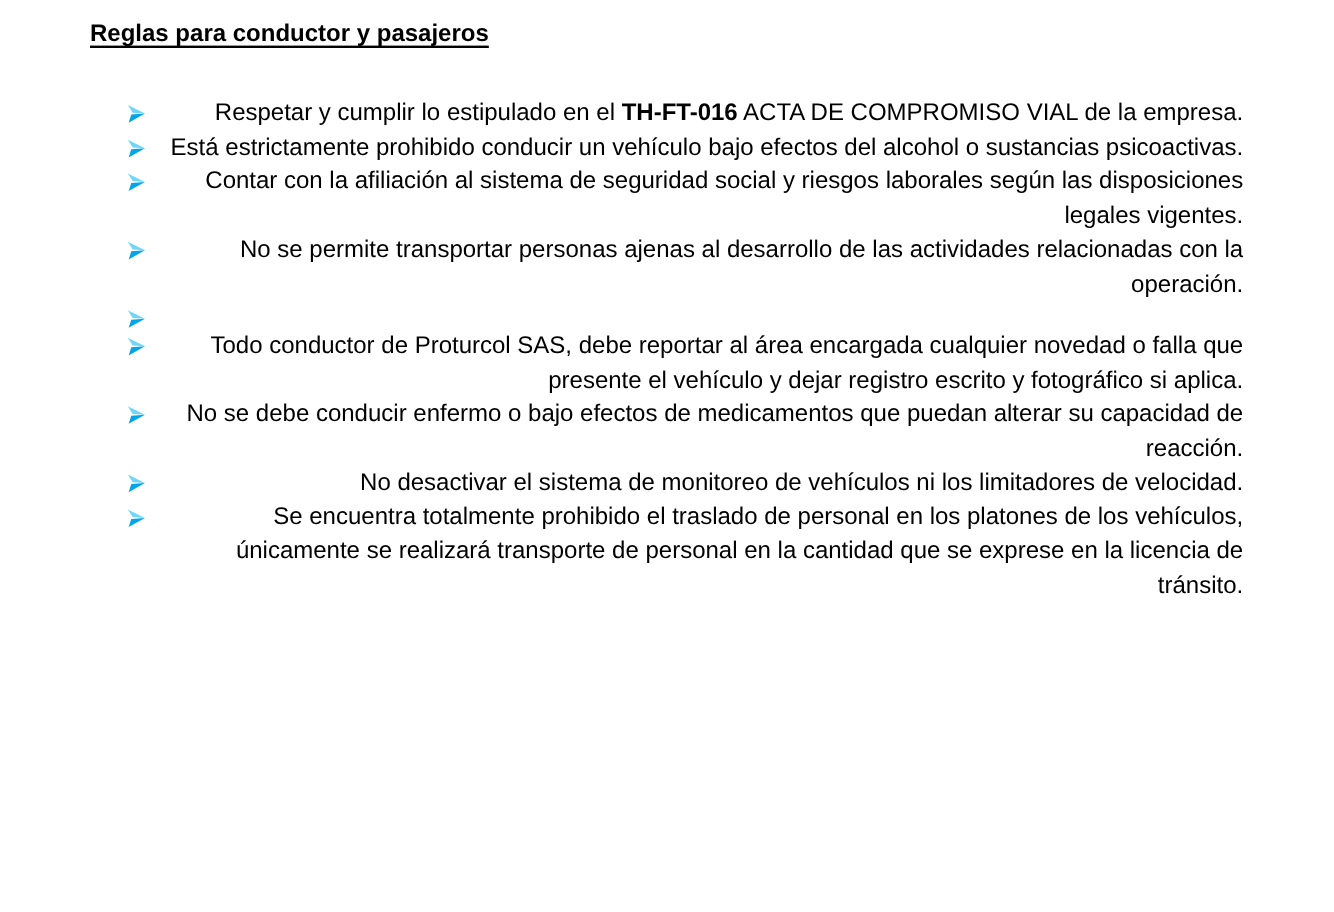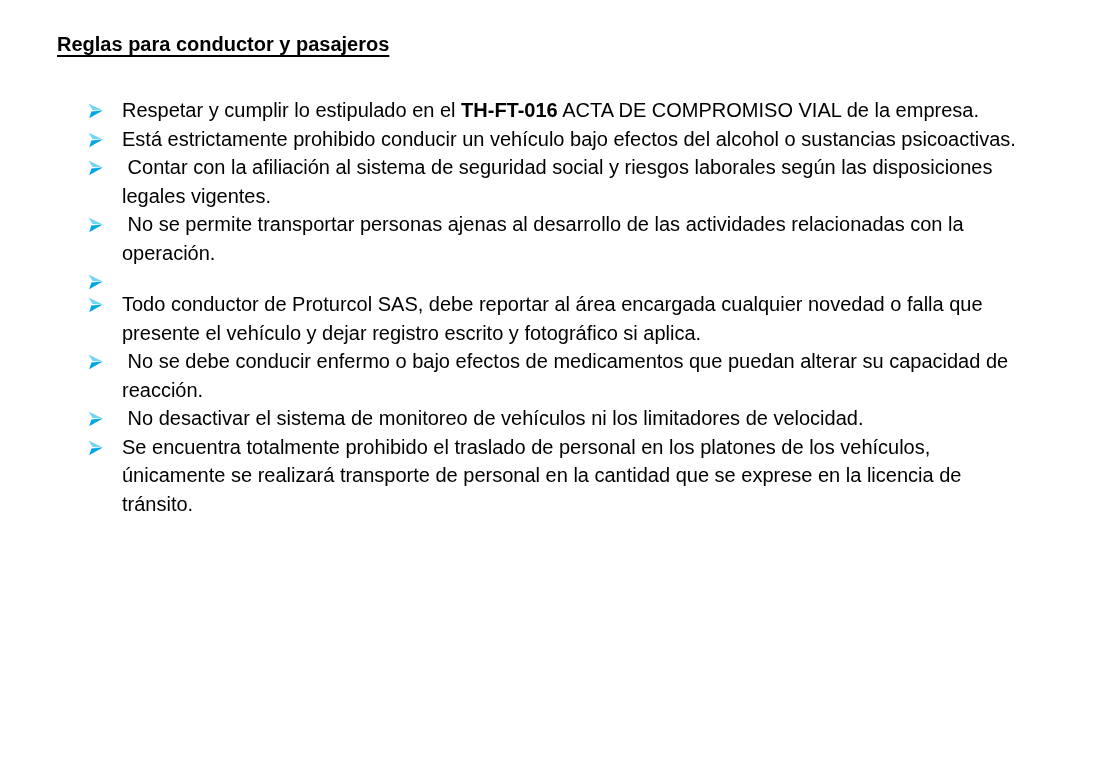--- a/index.html
+++ b/index.html
@@ -8,21 +8,22 @@
     background: #ffffff;
   }
   body {
     width: 1112px;
     height: 760px;
     overflow: hidden;
     font-family: "Liberation Sans", sans-serif;
     color: #000000;
   }
   .page {
-    padding: 30px 0 0 57px;
+    padding: 14px 0 0 57px;
+    margin-left: 18px;
   }
   .heading {
     display: inline-block;
     font-size: 20px;
     font-weight: bold;
     line-height: 28px;
     text-decoration: underline;
     text-decoration-thickness: 2px;
     text-underline-offset: 4px;
     white-space: pre;
@@ -42,20 +43,21 @@
     box-sizing: border-box;
   }
   .bullet svg {
     display: block;
   }
   .rule-text {
     width: 896px;
     font-size: 20px;
     line-height: 28.5px;
     white-space: pre-wrap;
+    text-align: right;
   }
 </style>
 </head>
 <body>
 
 <div class="page">
   <span class="heading">Reglas para conductor y pasajeros</span>
 
   <div class="rules-list">
   <div class="rule-item">

